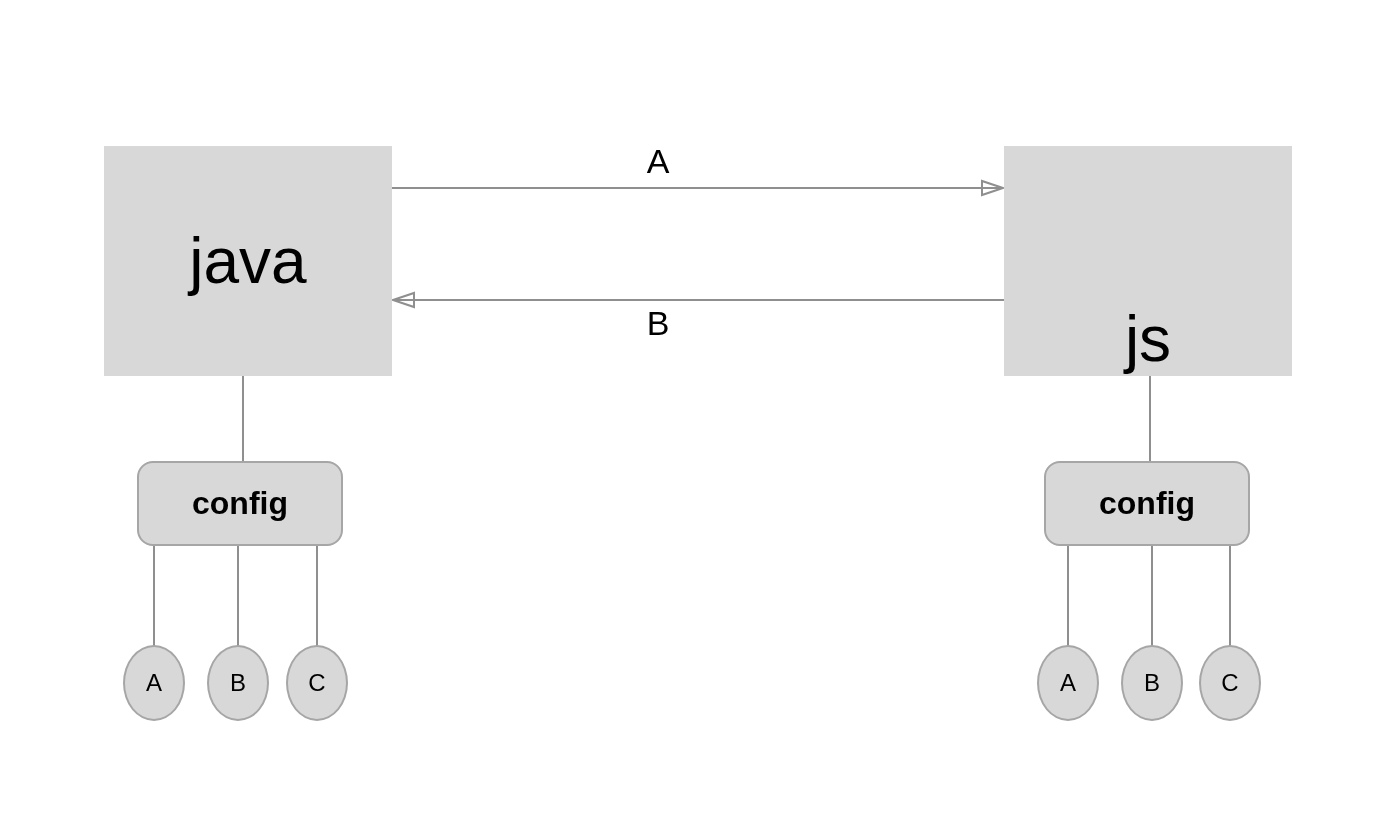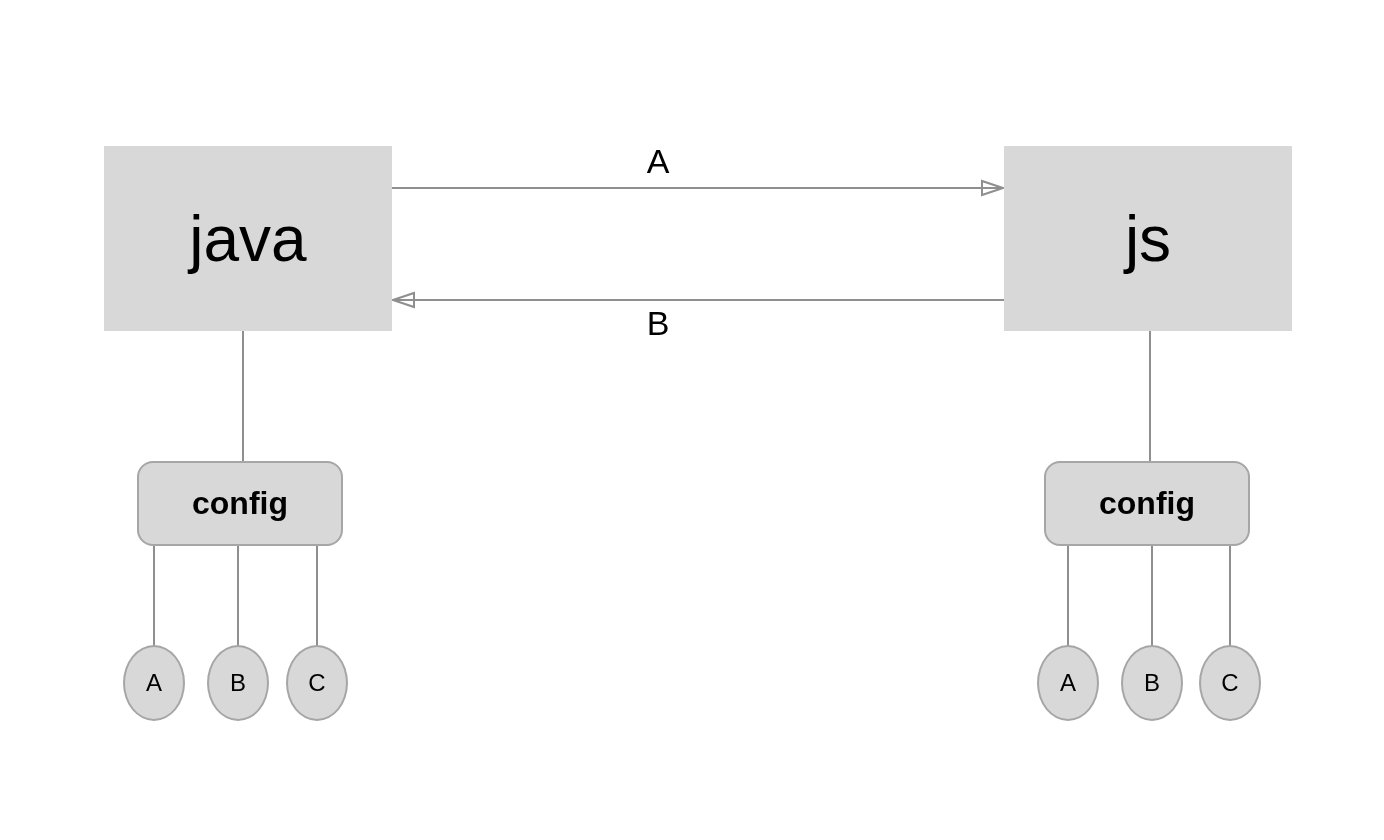--- a/index.html
+++ b/index.html
@@ -37,25 +37,25 @@
     position: absolute;
     display: flex;
     align-items: center;
     justify-content: center;
     box-sizing: border-box;
     background: #d8d8d8;
     text-align: center;
   }
   .node-big {
     width: 288px;
-    height: 185px;
+    height: 230px;
     font-size: 64px;
   }
   .node-java { left: 104px; top: 146px; }
-  .node-js   { left: 1004px; top: 146px; }
+  .node-js   { left: 1004px; top: 146px; align-items: flex-end; }
   .node-config {
     width: 206px;
     height: 85px;
     border: 2px solid #a6a6a6;
     border-radius: 16px;
     font-size: 32px;
     font-weight: bold;
   }
   .node-config-left  { left: 137px;  top: 461px; }
   .node-config-right { left: 1044px; top: 461px; }

